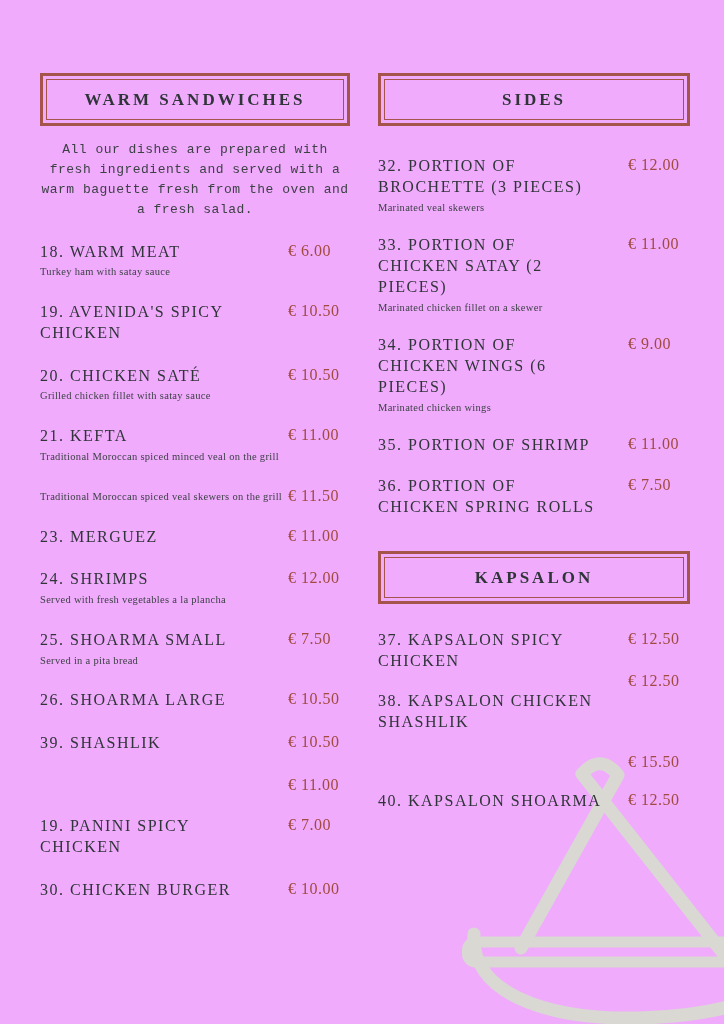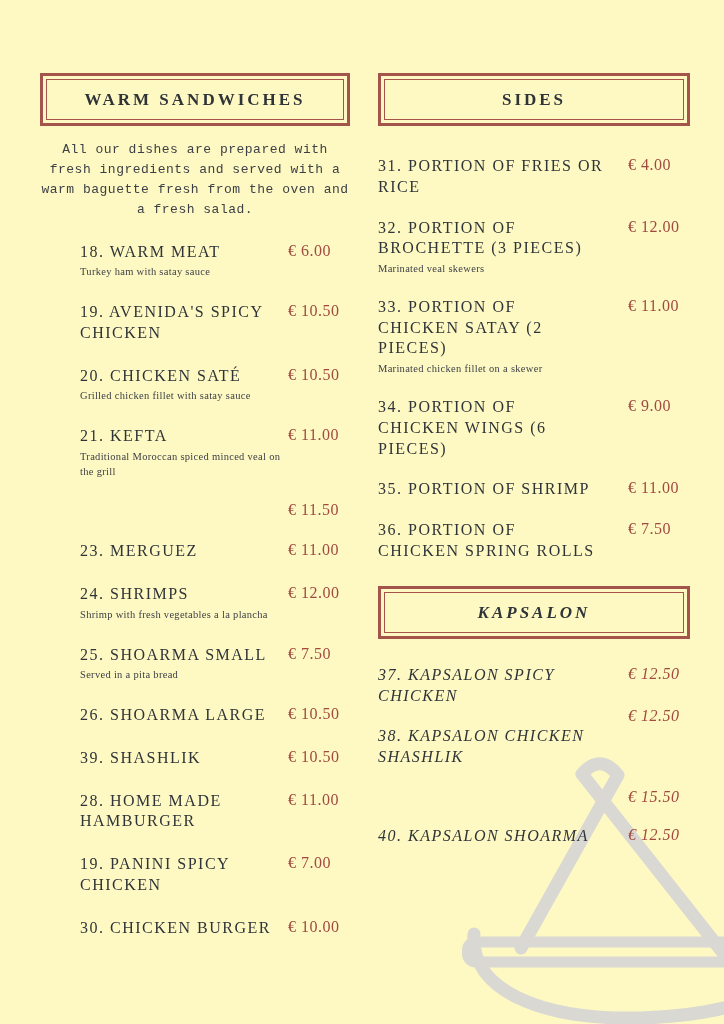--- a/index.html
+++ b/index.html
@@ -1,20 +1,20 @@
 <!DOCTYPE html>
 <html><head>
 <meta charset="utf-8">
 <style>
   html,body { margin:0; padding:0; }
   .page {
     position: relative;
     width: 724px;
     height: 1024px;
-    background: #fef9c3;
+    background: #f0abfc;
     overflow: hidden;
     font-family: "Liberation Serif", serif;
     color: #2f3439;
   }
   .watermark {
     position: absolute;
     right: 0;
     bottom: 0;
     z-index: 0;
   }
@@ -50,21 +50,21 @@
   .intro {
     margin: 14px 0 21px 0;
     text-align: center;
     font-family: Liberation Mono, monospace;
     font-size: 13px;
     line-height: 1.55;
     letter-spacing: 0.5px;
     color: #3d4146;
   }
   .items { display: block; }
-  .col-left .items { margin-top: 0; margin-left: 40px; }
+  .col-left .items { margin-top: 0; }
   .col-right .items { margin-top: 30px; }
 
   .item {
     display: grid;
     column-gap: 4px;
     margin-bottom: 22px;
     align-items: start;
   }
   .col-left  .item { grid-template-columns: 1fr 62px; }
   .col-right .item { grid-template-columns: 1fr 62px; margin-bottom: 20px; }
@@ -89,21 +89,21 @@
   .item-price {
     grid-column: 2;
     grid-row: 1;
     font-size: 16px;
     letter-spacing: 0.5px;
     color: #a14a40;
     white-space: nowrap;
   }
   .item-price.price-above { transform: translateY(-19px); }
 
-  .section-kapsalon { margin-top: 24px; font-style: italic; }
+  .section-kapsalon { margin-top: 33px; }
   .col-right .section-kapsalon .items { margin-top: 26px; }
 </style>
 </head>
 <body>
 
 <div class="page">
 
   <svg class="watermark" width="284" height="284" viewBox="0 0 284 284" fill="none">
 
     <path d="M 81 208 L 178 35 Q 160 13 142 34 L 287 218" stroke="#d9d8d3" stroke-width="13" stroke-linecap="round" stroke-linejoin="round" fill="none"></path>
@@ -144,32 +144,33 @@
               <div class="item-price">€ 10.50</div>
             </div>
 
             <div class="item">
               <div class="item-title">21. KEFTA</div>
               <div class="item-desc">Traditional Moroccan spiced minced veal on the grill</div>
               <div class="item-price">€ 11.00</div>
             </div>
 
             <div class="item">
+              <div class="item-desc">Traditional Moroccan spiced veal skewers on the grill</div>
               <div class="item-price">€ 11.50</div>
             </div>
 
             <div class="item">
               <div class="item-title">23. MERGUEZ</div>
 
               <div class="item-price">€ 11.00</div>
             </div>
 
             <div class="item">
               <div class="item-title">24. SHRIMPS</div>
-              <div class="item-desc">Shrimp with fresh vegetables a la plancha</div>
+              <div class="item-desc">Served with fresh vegetables a la plancha</div>
               <div class="item-price">€ 12.00</div>
             </div>
 
             <div class="item">
               <div class="item-title">25. SHOARMA SMALL</div>
               <div class="item-desc">Served in a pita bread</div>
               <div class="item-price">€ 7.50</div>
             </div>
 
             <div class="item">
@@ -177,22 +178,20 @@
 
               <div class="item-price">€ 10.50</div>
             </div>
 
             <div class="item">
               <div class="item-title">39. SHASHLIK</div>
               <div class="item-price">€ 10.50</div>
             </div>
 
             <div class="item">
-              <div class="item-title">28. HOME MADE
-HAMBURGER</div>
 
               <div class="item-price">€ 11.00</div>
             </div>
 
             <div class="item">
               <div class="item-title">19. PANINI SPICY
 CHICKEN</div>
 
               <div class="item-price">€ 7.00</div>
             </div>
@@ -208,46 +207,41 @@
 
     <div class="col-right">
       <section>
         <div class="header-box">
           <div class="header-box-inner">
             <h2 class="header-title">SIDES</h2>
           </div>
         </div>
         <div class="items">
 
-            <div class="item">
-              <div class="item-title">31. PORTION OF FRIES OR
-RICE</div>
-
-              <div class="item-price">€ 4.00</div>
-            </div>
 
             <div class="item">
               <div class="item-title">32. PORTION OF
 BROCHETTE (3 PIECES)</div>
               <div class="item-desc">Marinated veal skewers</div>
               <div class="item-price">€ 12.00</div>
             </div>
 
             <div class="item">
               <div class="item-title">33. PORTION OF
 CHICKEN SATAY (2
 PIECES)</div>
               <div class="item-desc">Marinated chicken fillet on a skewer</div>
               <div class="item-price">€ 11.00</div>
             </div>
 
             <div class="item">
               <div class="item-title">34. PORTION OF
 CHICKEN WINGS (6
 PIECES)</div>
+              <div class="item-desc">Marinated chicken wings</div>
               <div class="item-price">€ 9.00</div>
             </div>
 
             <div class="item">
               <div class="item-title">35. PORTION OF SHRIMP</div>
 
               <div class="item-price">€ 11.00</div>
             </div>
 
             <div class="item">

